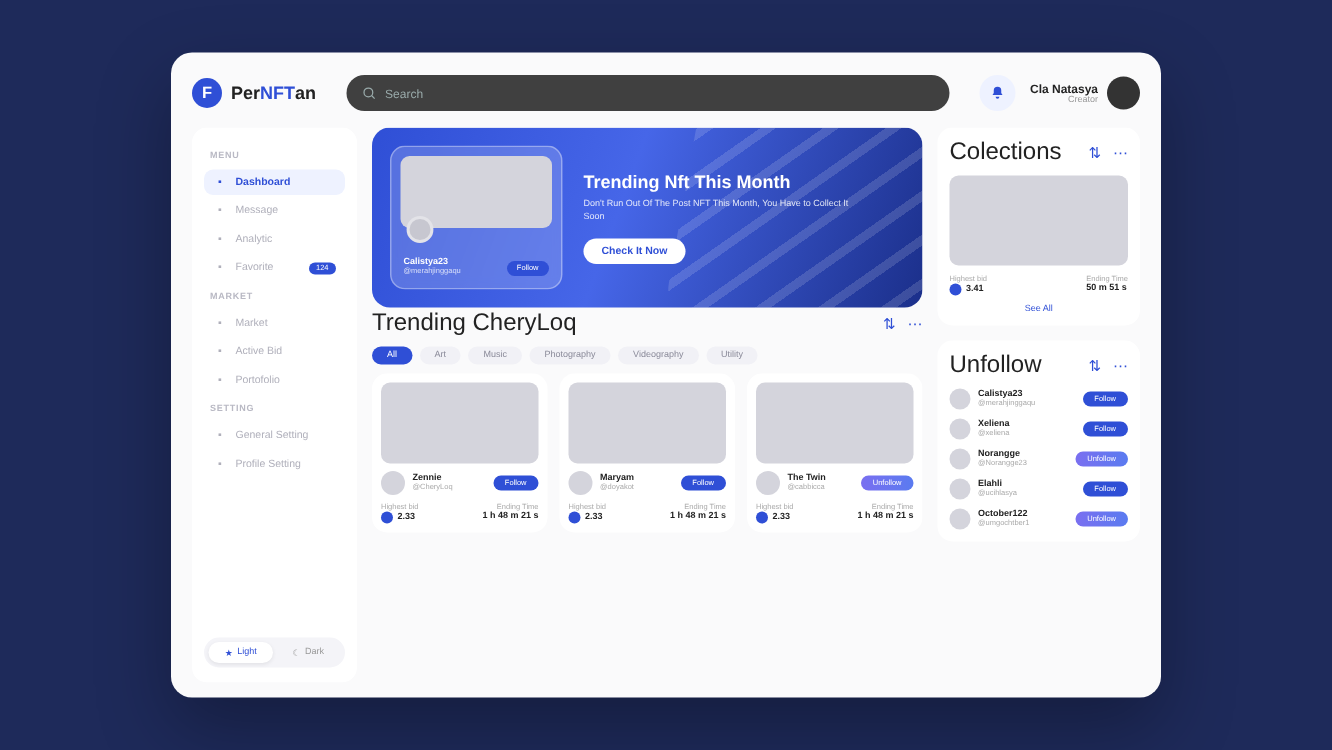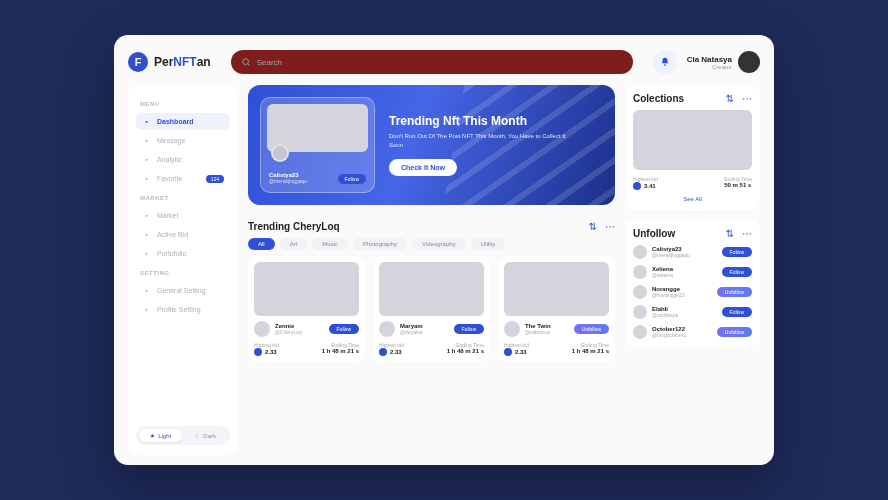--- a/index.html
+++ b/index.html
@@ -3,55 +3,55 @@
 <meta charset="utf-8">
 <style>
 * { margin: 0; padding: 0; box-sizing: border-box; font-family: -apple-system, BlinkMacSystemFont, 'Segoe UI', Arial, sans-serif; }
 body { background: #1e2a5a; width: 888px; height: 500px; display: flex; align-items: center; justify-content: center; }
 .app { width: 660px; height: 430px; background: #fafafb; border-radius: 14px; padding: 10px 14px; display: flex; flex-direction: column; overflow: hidden; box-shadow: 0 20px 50px rgba(0,0,0,0.3); }
 .topbar { display: flex; align-items: center; gap: 10px; height: 34px; }
 .logo { display: flex; align-items: center; gap: 6px; }
 .logo-badge { width: 20px; height: 20px; border-radius: 50%; background: #2f4fd6; color: #fff; display: flex; align-items: center; justify-content: center; font-weight: 700; font-size: 11px; }
 .logo-text { font-size: 12px; font-weight: 700; color: #222; }
 .logo-text b { color: #2f4fd6; }
-.search { flex: 1; height: 24px; background: #7f1d1d; border-radius: 12px; display: flex; align-items: center; padding: 0 10px; gap: 6px; color: #9aa; font-size: 8px; margin: 0 10px; }
+.search { flex: 1; height: 24px; background: #404040; border-radius: 12px; display: flex; align-items: center; padding: 0 10px; gap: 6px; color: #9aa; font-size: 8px; margin: 0 10px; }
 .search svg { width: 10px; height: 10px; }
 .bell { width: 24px; height: 24px; border-radius: 50%; background: #eef2ff; display: flex; align-items: center; justify-content: center; color: #2f4fd6; }
 .bell svg { width: 10px; height: 10px; }
 .profile { display: flex; align-items: center; gap: 6px; }
 .profile-meta { text-align: right; }
 .profile-name { font-size: 8px; font-weight: 700; color: #222; }
 .profile-role { font-size: 6px; color: #999; }
 .avatar { width: 22px; height: 22px; border-radius: 50%; background: #333; }
 .body { display: flex; gap: 10px; flex: 1; margin-top: 6px; overflow: hidden; }
 .sidebar { width: 110px; background: #fff; border-radius: 10px; padding: 10px 8px; display: flex; flex-direction: column; gap: 2px; }
 .menu-label { font-size: 6px; color: #b9b9c4; font-weight: 600; letter-spacing: 0.5px; margin: 6px 4px 4px; }
 .menu-item { display: flex; align-items: center; gap: 6px; padding: 4px 6px; border-radius: 6px; font-size: 7px; color: #b0b0bb; cursor: pointer; }
 .menu-item.active { background: #eef2ff; color: #2f4fd6; font-weight: 600; }
 .menu-icon { width: 9px; height: 9px; display: inline-flex; align-items: center; justify-content: center; }
 .menu-badge { margin-left: auto; background: #2f4fd6; color: #fff; font-size: 5px; padding: 1px 5px; border-radius: 6px; }
 .theme-toggle { margin-top: auto; background: #f4f4f8; border-radius: 12px; display: flex; padding: 3px; gap: 2px; font-size: 6px; }
 .theme-opt { flex: 1; padding: 3px 4px; border-radius: 10px; text-align: center; display: flex; align-items: center; justify-content: center; gap: 3px; color: #999; cursor: pointer; }
 .theme-opt.active { background: #fff; color: #2f4fd6; box-shadow: 0 1px 3px rgba(0,0,0,0.08); }
-.main { flex: 1; display: flex; flex-direction: column; gap: 16px; overflow: hidden; }
+.main { flex: 1; display: flex; flex-direction: column; gap: 2px; overflow: hidden; }
 .hero { height: 120px; border-radius: 12px; background: linear-gradient(110deg, #2f4fd6 0%, #4666e8 45%, #1b2f8a 100%); position: relative; padding: 12px; color: #fff; display: flex; overflow: hidden; }
 .hero-pattern { position: absolute; right: -20px; bottom: -30px; width: 180px; height: 180px; opacity: 0.35; background: repeating-linear-gradient(-45deg, rgba(255,255,255,0.4) 0 6px, transparent 6px 24px); transform: rotate(10deg); border-radius: 30px; }
 .hero-card { width: 115px; height: 96px; background: rgba(255,255,255,0.18); border-radius: 10px; border: 1px solid rgba(255,255,255,0.35); backdrop-filter: blur(4px); position: relative; padding: 6px; }
 .hero-img { width: 100%; height: 48px; background: #d4d4dc; border-radius: 6px; }
 .hero-av { width: 18px; height: 18px; border-radius: 50%; background: #c7c7d0; border: 2px solid rgba(255,255,255,0.5); position: absolute; top: 46px; left: 10px; }
 .hero-user { position: absolute; bottom: 8px; left: 8px; font-size: 6px; }
 .hero-username { font-weight: 600; }
 .hero-handle { font-size: 5px; opacity: 0.75; }
 .hero-follow { position: absolute; bottom: 8px; right: 8px; background: #2f4fd6; font-size: 5px; padding: 2px 7px; border-radius: 8px; cursor: pointer; }
 .hero-content { margin-left: 14px; display: flex; flex-direction: column; justify-content: center; gap: 4px; z-index: 1; max-width: 190px; }
 .hero-title { font-size: 12px; font-weight: 700; }
 .hero-sub { font-size: 6px; opacity: 0.85; line-height: 1.4; }
 .hero-cta { margin-top: 6px; background: #fff; color: #2f4fd6; font-size: 7px; font-weight: 600; padding: 5px 12px; border-radius: 12px; width: fit-content; cursor: pointer; }
 .row-head { display: flex; align-items: center; justify-content: space-between; }
-.row-title { font-size: 10px; font-weight: 700; color: #222; }
+.row-title { font-size: 16px; font-weight: 400; color: #222; }
 .row-actions { display: flex; gap: 8px; color: #2f4fd6; }
 .row-actions span { cursor: pointer; font-size: 10px; }
 .tabs { display: flex; gap: 5px; margin-top: 6px; }
 .tab { font-size: 6px; padding: 3px 10px; border-radius: 10px; background: #f1f1f6; color: #8a8a99; cursor: pointer; }
 .tab.active { background: #2f4fd6; color: #fff; }
 .auctions { display: flex; gap: 8px; margin-top: 6px; }
 .card { flex: 1; background: #fff; border-radius: 10px; padding: 6px; display: flex; flex-direction: column; gap: 5px; }
 .card-img { width: 100%; height: 54px; background: #d4d4dc; border-radius: 6px; }
 .card-row1 { display: flex; align-items: center; gap: 5px; }
 .card-av { width: 16px; height: 16px; border-radius: 50%; background: #d4d4dc; }

